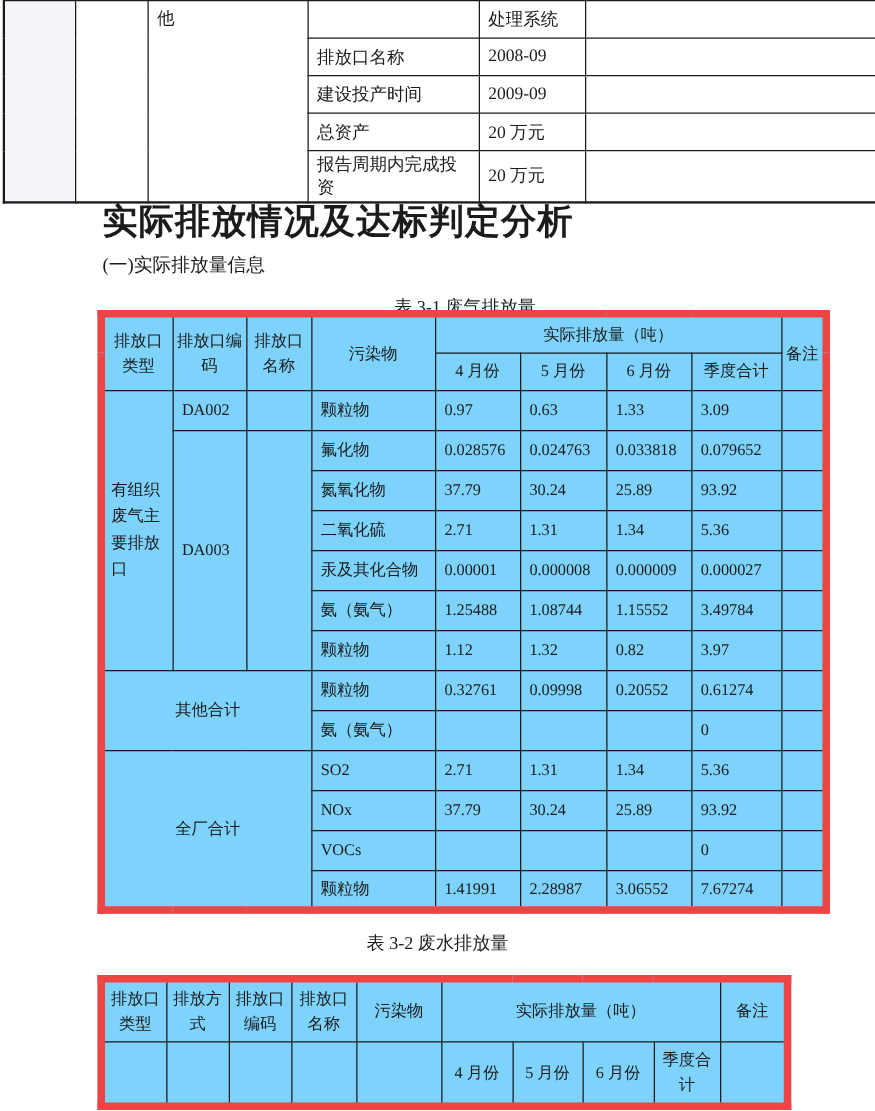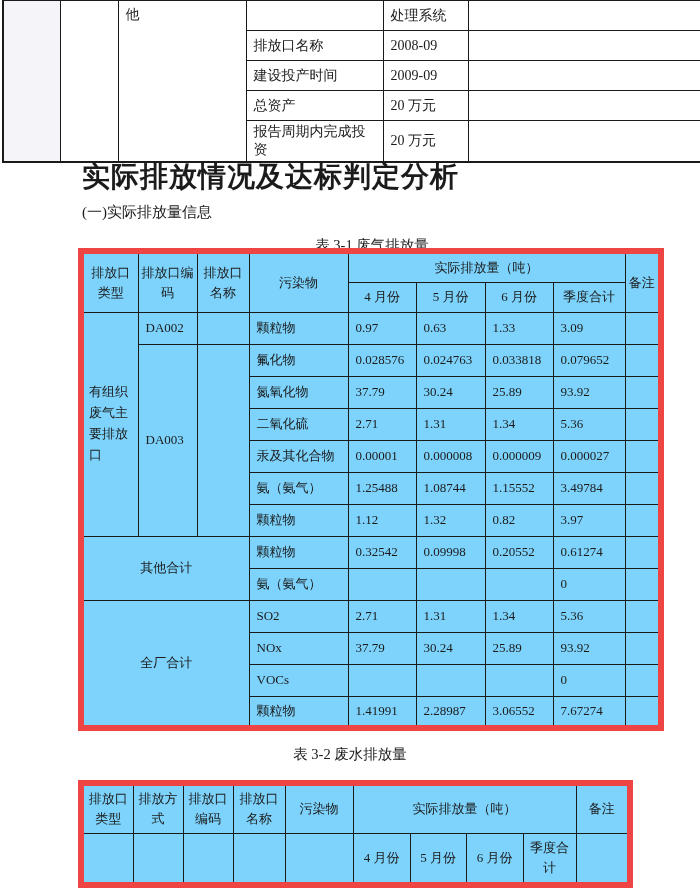--- a/index.html
+++ b/index.html
@@ -198,21 +198,21 @@
         <td>颗粒物</td>
         <td>1.12</td>
         <td>1.32</td>
         <td>0.82</td>
         <td>3.97</td>
         <td></td>
       </tr>
       <tr class="br">
         <td rowspan="2" colspan="3" class="cell-merged">其他合计</td>
         <td>颗粒物</td>
-        <td>0.32542</td>
+        <td>0.32761</td>
         <td>0.09998</td>
         <td>0.20552</td>
         <td>0.61274</td>
         <td></td>
       </tr>
       <tr class="br">
         <td>氨（氨气）</td>
         <td></td>
         <td></td>
         <td></td>

